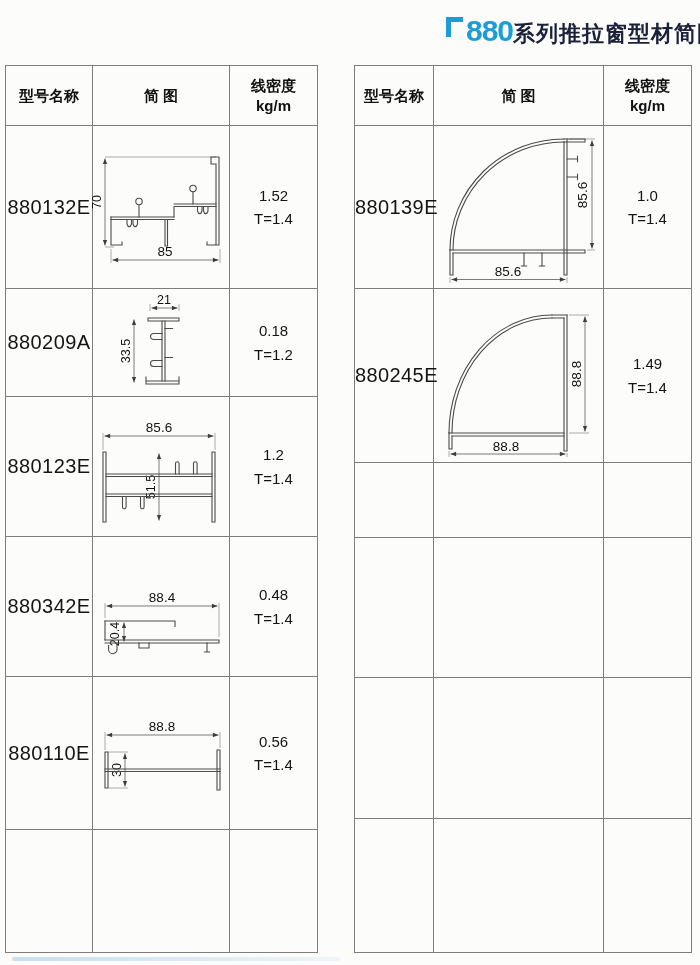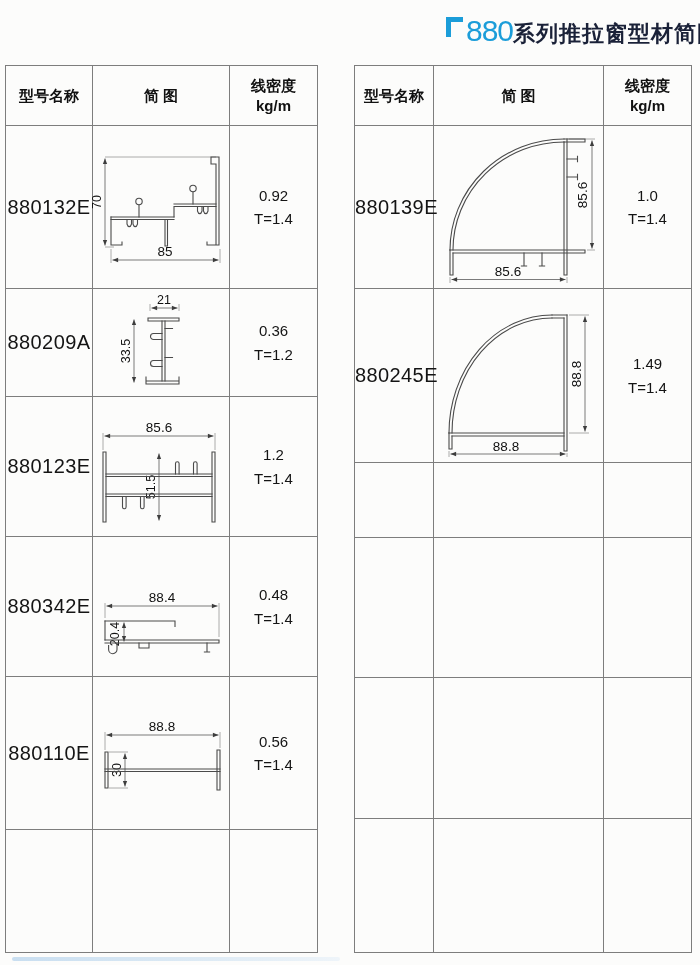--- a/index.html
+++ b/index.html
@@ -11,21 +11,21 @@
   
   .title-wrap{
     position:absolute;top:14px;left:446px;
     display:flex;align-items:baseline;white-space:nowrap;
   }
   .br-tl{
     width:12px;height:15px;align-self:flex-start;
     border-left:5px solid #1b9dd9;border-top:5px solid #1b9dd9;
     margin-right:3px;margin-top:3px;
   }
-  .t-series{color:#1b9dd9;font-size:30px;font-weight:normal;letter-spacing:-1px}
+  .t-series{color:#1b9dd9;font-size:30px;font-weight:bold;letter-spacing:-1px}
   .t-rest{color:#1a2138;font-size:22px;font-weight:bold;letter-spacing:1px}
   
   table.cat{
     position:absolute;border-collapse:collapse;table-layout:fixed;
     background:transparent;
   }
   .cat td,.cat th{
     border:1px solid #7d7d7d;padding:0;margin:0;
     text-align:center;vertical-align:middle;font-weight:normal;
   }
@@ -103,21 +103,21 @@
             <path d="M17,75 H80 M17,77.5 H80"></path>
             <path d="M45,75 V63"></path>
                 <circle cx="45" cy="59.5" r="3.2"></circle>
             <path d="M33,77.5 v4.5 c1,3.5 3.5,3.5 4.5,0 v-4.5 m1.5,0 v4.5 c1,3.5 3.5,3.5 4.5,0 v-4.5"></path>
             <path d="M17,75 V103 H28 M28,100 V103"></path>
             <path d="M71,77.5 V104 M73.5,77.5 V104 M71,104 H73.5"></path>
           </g>
         </svg>
       </td>
       <td class="dens">
-        <div>0.92</div>
+        <div>1.52</div>
         <div>T=1.4</div>
       </td>
     </tr>
 
     <tr style="height:108px">
       <td class="model">880209A</td>
       <td class="diag">
         <svg width="135" height="104" viewBox="0 0 135 104">
           <defs>
                 <marker id="m2" viewBox="0 0 10 10" refX="10" refY="5" markerWidth="11" markerHeight="8" orient="auto-start-reverse">
@@ -134,21 +134,21 @@
           <g class="prof">
             <path d="M54,27 H85 M54,30 H85 M54,27 V30 M85,27 V30"></path>
             <path d="M68,30 V90 M71,30 V90"></path>
             <path d="M71,37.5 H78.5 M71,66.5 H78.5"></path>
             <path d="M68,42.5 H59.5 a3,3 0 0 0 0,6 H68 M68,69.5 H59.5 a3,3 0 0 0 0,6 H68"></path>
             <path d="M52,90 H85 M52,93 H85 M52,93 V86 M85,93 V86"></path>
           </g>
         </svg>
       </td>
       <td class="dens">
-        <div>0.36</div>
+        <div>0.18</div>
         <div>T=1.2</div>
       </td>
     </tr>
 
     <tr style="height:140px">
       <td class="model">880123E</td>
       <td class="diag">
         <svg width="135" height="122" viewBox="0 0 135 122">
           <defs>
                 <marker id="m3" viewBox="0 0 10 10" refX="10" refY="5" markerWidth="11" markerHeight="8" orient="auto-start-reverse">

